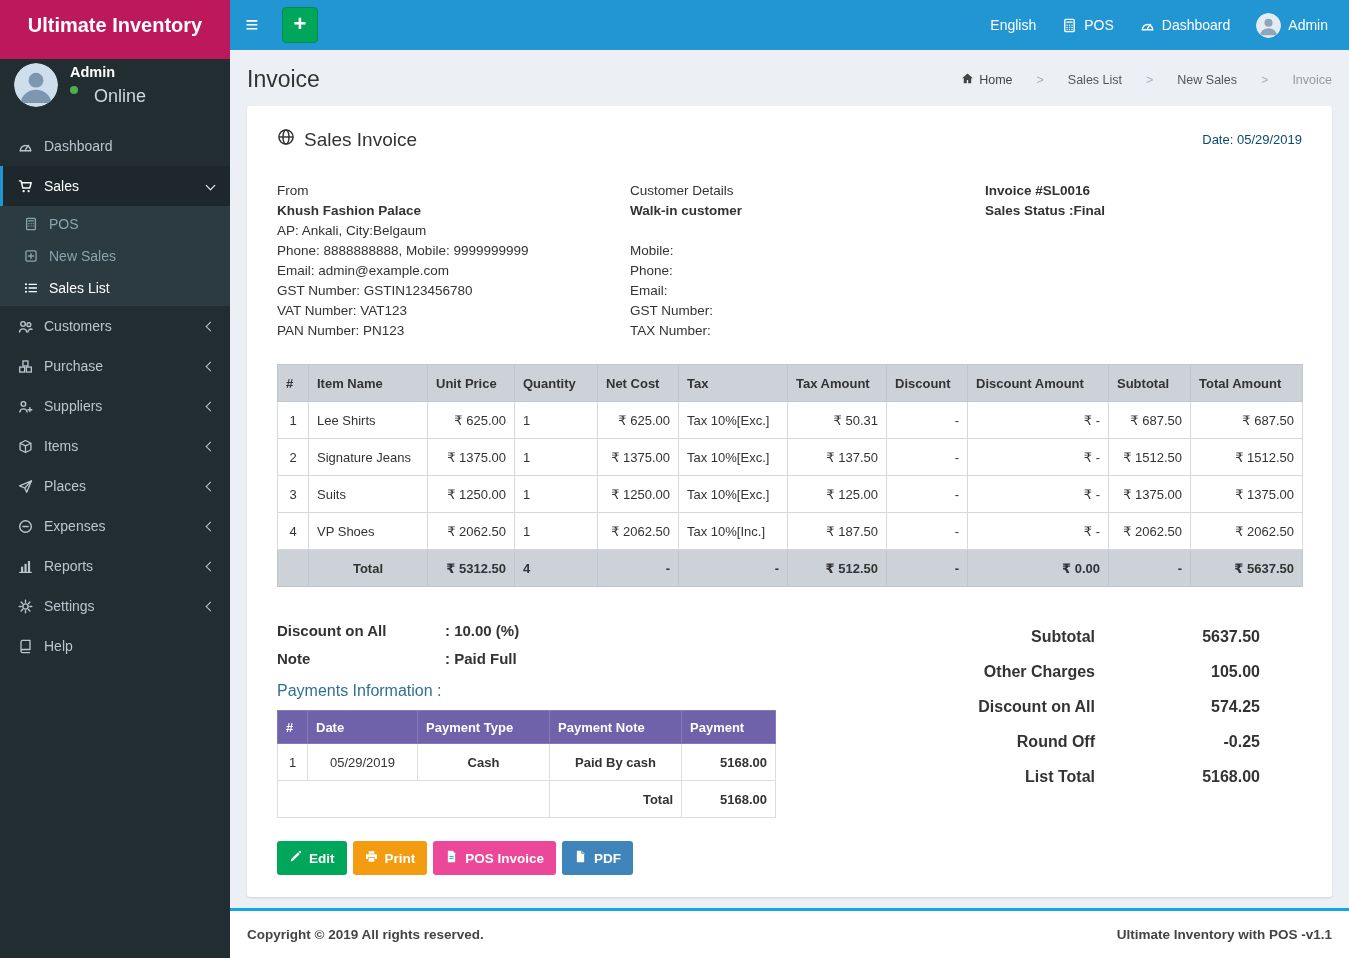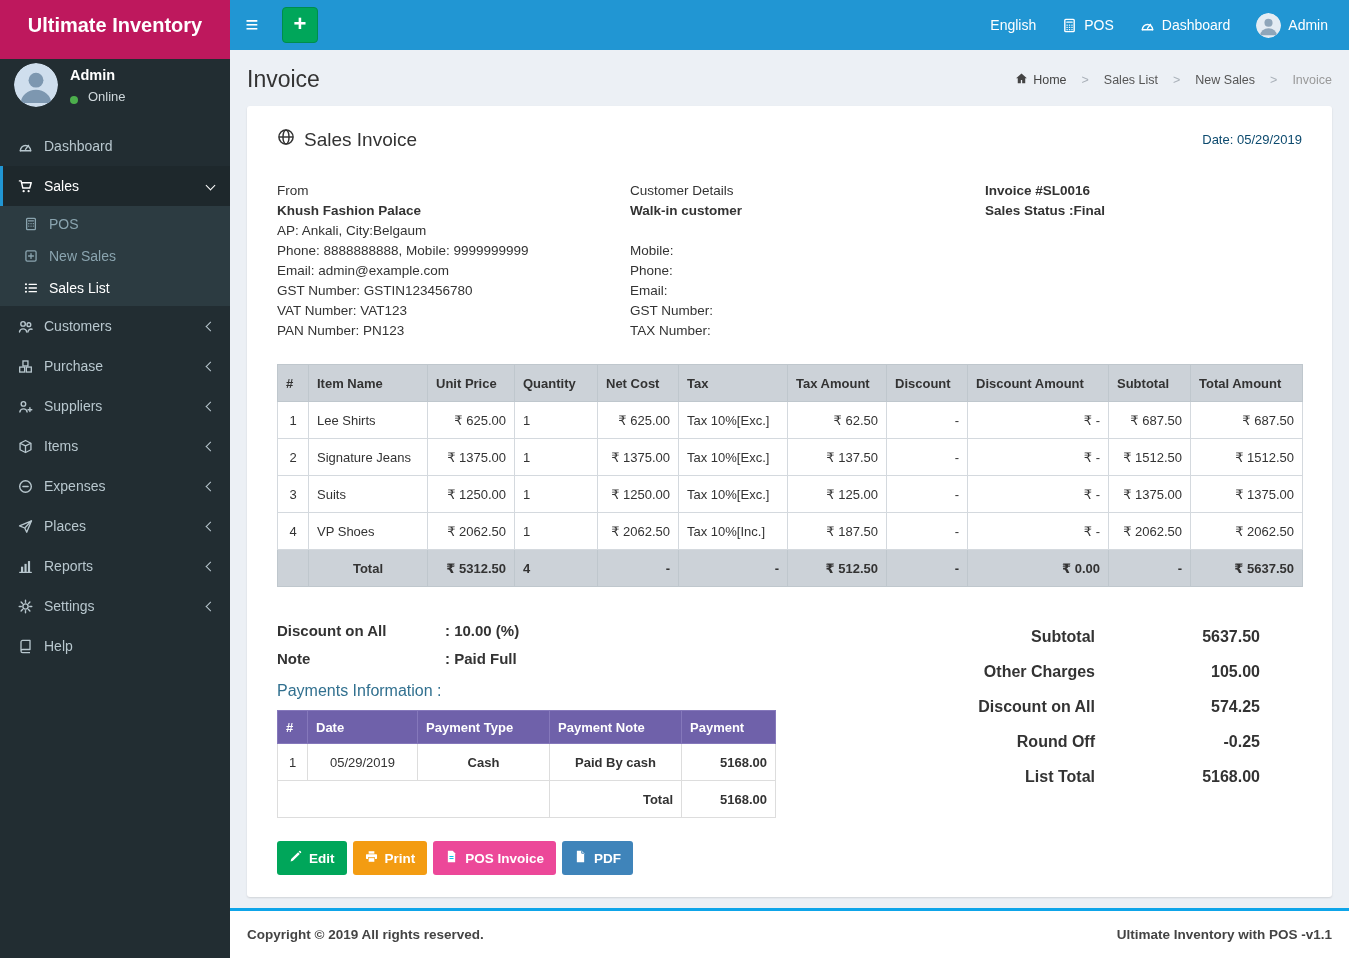--- a/index.html
+++ b/index.html
@@ -16,39 +16,39 @@
   .nav-right{margin-left:auto;display:flex;align-items:center;height:42px;padding-right:8px}
   .nav-link{display:flex;align-items:center;gap:7px;color:#fff;font-size:14px;padding:0 13px;height:50px;cursor:pointer;text-decoration:none}
   .nav-ic{display:flex;align-items:center}
   .nav-avatar{width:25px;height:25px;border-radius:50%;overflow:hidden;display:block}
 
   
   .sidebar{position:absolute;top:50px;left:0;bottom:0;width:230px;background:#222d32}
   .user-panel{display:flex;gap:12px;align-items:center;padding:13px 14px 11px}
   .avatar-lg{width:44px;height:44px;border-radius:50%;overflow:hidden;flex:0 0 44px;display:block}
   .user-name{color:#fff;font-size:14.5px;font-weight:bold;margin-bottom:6px}
-  .user-status{display:flex;align-items:flex-end;gap:10px;color:#cfd8dc;font-size:13px}
+  .user-status{display:flex;align-items:flex-start;gap:16px;color:#cfd8dc;font-size:18px}
   .dot{width:8px;height:8px;border-radius:50%;background:#4cae4c;display:inline-block}
   .menu{list-style:none;margin:8px 0 0;padding:0}
   .menu-item{display:flex;align-items:center;gap:10px;padding:12px 16px 12px 14px;color:#b8c7ce;font-size:14px;cursor:pointer;border-left:3px solid transparent}
   .menu-item .mi{width:17px;display:flex;justify-content:center;align-items:center}
   .menu-item.active{background:#1e282c;color:#fff;border-left-color:#2196d3}
   .chev{margin-left:auto;width:7px;height:7px;border:solid currentColor;border-width:0 1.8px 1.8px 0;display:inline-block}
   .chev.down{transform:rotate(45deg);margin-top:-2px}
   .chev.left{transform:rotate(135deg)}
   .submenu{list-style:none;margin:0;padding:2px 0;background:#2c3b41}
   .sub-item{display:flex;align-items:center;gap:10px;padding:8px 14px 8px 23px;color:#8aa4af;font-size:14px;cursor:pointer}
   .sub-item .mi{width:16px;display:flex;justify-content:center;align-items:center}
   .sub-item.active{color:#fff}
 
   
   .content{position:absolute;left:230px;top:50px;right:0;bottom:50px;background:#ecf0f5;overflow:hidden}
   .content-header{display:flex;align-items:center;justify-content:space-between;padding:16px 17px 13px}
   .page-title{font-size:23px;font-weight:500;color:#333;margin:0}
-  .breadcrumb{display:flex;align-items:center;gap:15px;font-size:12.5px;color:#555}
+  .breadcrumb{display:flex;align-items:center;gap:24px;font-size:12.5px;color:#555}
   .bc-home{display:flex;align-items:center;gap:5px;cursor:pointer;color:#444}
   .bc-link{cursor:pointer;color:#555}
   .bc-sep{color:#a9b0b8}
   .bc-current{color:#999}
 
   .card{background:#fff;margin:0 17px;border-radius:3px;box-shadow:0 1px 2px rgba(0,0,0,.12);padding:22px 30px 22px;min-height:782px}
   .card-top{display:flex;justify-content:space-between;align-items:center}
   .card-title{display:flex;align-items:center;gap:9px;font-size:19px;color:#333}
   .card-date{font-size:13px;color:#0c4a6e}
   .info-row{display:flex;margin-top:30px;font-size:13.5px;line-height:20px}
@@ -238,36 +238,36 @@
             <svg viewBox="0 0 16 16" width="15" height="15" fill="none" stroke="currentColor" stroke-width="1.4" stroke-linejoin="round">
               <path d="M8 1.6l5.8 2.9v7L8 14.4l-5.8-2.9v-7z"></path>
               <path d="M2.2 4.5L8 7.4l5.8-2.9M8 7.4v7"></path>
             </svg>
           </span>
         <span>Items</span>
         <span class="chev left"></span>
       </li>
       <li class="menu-item">
         <span class="mi">
-            <svg viewBox="0 0 16 16" width="15" height="15" fill="none" stroke="currentColor" stroke-width="1.5" stroke-linecap="round">
-              <circle cx="8" cy="8" r="6.2"></circle>
-              <path d="M5.2 8h5.6"></path>
-            </svg>
-          </span>
-        <span>Expenses</span>
-        <span class="chev left"></span>
-      </li>
-      <li class="menu-item">
-        <span class="mi">
             <svg viewBox="0 0 16 16" width="15" height="15" fill="none" stroke="currentColor" stroke-width="1.4" stroke-linejoin="round">
               <path d="M1.6 7.4L14.4 1.9 9.3 14.1 7.2 9.6z"></path>
               <path d="M14.4 1.9L7.2 9.6"></path>
             </svg>
           </span>
         <span>Places</span>
+        <span class="chev left"></span>
+      </li>
+      <li class="menu-item">
+        <span class="mi">
+            <svg viewBox="0 0 16 16" width="15" height="15" fill="none" stroke="currentColor" stroke-width="1.5" stroke-linecap="round">
+              <circle cx="8" cy="8" r="6.2"></circle>
+              <path d="M5.2 8h5.6"></path>
+            </svg>
+          </span>
+        <span>Expenses</span>
         <span class="chev left"></span>
       </li>
       <li class="menu-item">
         <span class="mi">
             <svg viewBox="0 0 16 16" width="15" height="15" fill="none" stroke="currentColor" stroke-width="1.4" stroke-linecap="round">
               <path d="M1.8 14.2h12.4"></path>
               <rect x="3.2" y="8.2" width="2.3" height="6" fill="currentColor" stroke="none"></rect>
               <rect x="6.9" y="5.2" width="2.3" height="9" fill="currentColor" stroke="none"></rect>
               <rect x="10.6" y="2.2" width="2.3" height="12" fill="currentColor" stroke="none"></rect>
             </svg>
@@ -385,21 +385,21 @@
           </tr>
         </thead>
         <tbody>
           <tr>
             <td class="ta-c">1</td>
             <td>Lee Shirts</td>
             <td class="ta-r">₹ 625.00</td>
             <td>1</td>
             <td class="ta-r">₹ 625.00</td>
             <td>Tax 10%[Exc.]</td>
-            <td class="ta-r">₹ 62.50</td>
+            <td class="ta-r">₹ 50.31</td>
             <td class="ta-r">-</td>
             <td class="ta-r">₹ -</td>
             <td class="ta-r">₹ 687.50</td>
             <td class="ta-r">₹ 687.50</td>
           </tr>
           <tr>
             <td class="ta-c">2</td>
             <td>Signature Jeans</td>
             <td class="ta-r">₹ 1375.00</td>
             <td>1</td>

